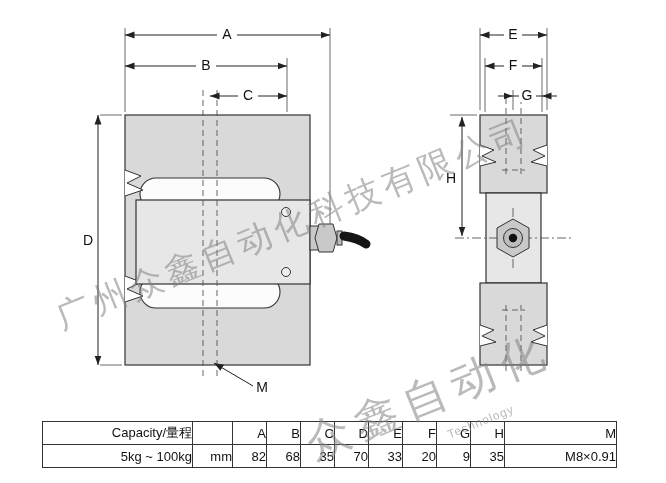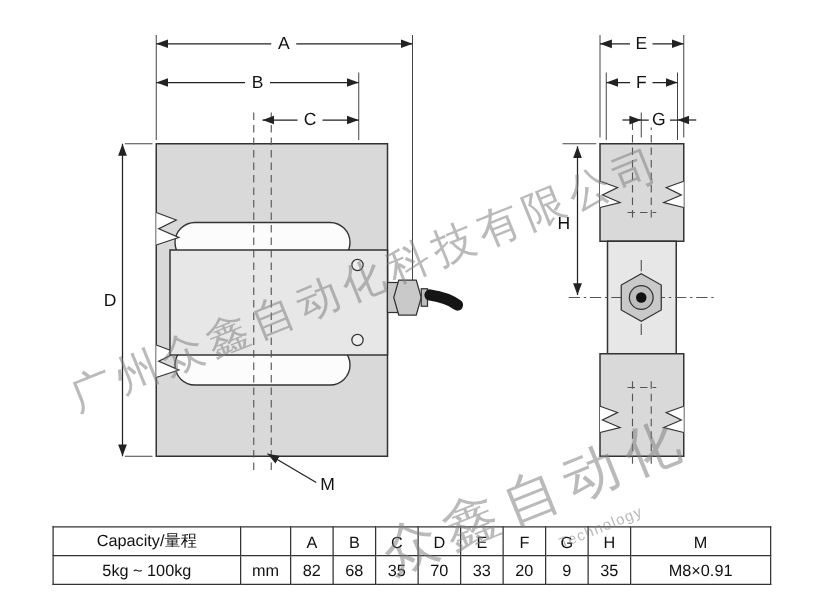--- a/index.html
+++ b/index.html
@@ -19,21 +19,21 @@
   .extline{stroke:#444;stroke-width:0.8;fill:none;}
   .dash{stroke:#555;stroke-width:0.9;fill:none;stroke-dasharray:6 4;}
   .cline{stroke:#555;stroke-width:0.9;fill:none;stroke-dasharray:9 3 2 3;}
   .dim{font-size:14px;fill:#111;text-anchor:middle;font-family:"Liberation Sans",sans-serif;}
   .labelbg{fill:#fff;stroke:none;}
   .zig{fill:none;stroke:#333;stroke-width:1;}
   .zigbg{fill:#fff;stroke:none;}
 
   
   .dim-table{position:absolute;left:42px;top:421px;border-collapse:collapse;table-layout:fixed;background:#fff;z-index:2;}
-  .dim-table td{border:1px solid #333;text-align:center;font-size:13px;color:#111;height:23px;overflow:hidden;white-space:nowrap;}
+  .dim-table td{border:1px solid #333;text-align:right;font-size:13px;color:#111;height:23px;overflow:hidden;white-space:nowrap;}
 
   
   .wm{position:absolute;color:rgba(130,130,130,0.55);pointer-events:none;white-space:nowrap;z-index:5;}
   .wm-company{left:58px;top:296px;font-size:34px;letter-spacing:5px;transform:rotate(-22deg);transform-origin:0 50%;}
   .wm-brand{left:308px;top:416px;font-size:44px;letter-spacing:8px;transform:rotate(-22deg);transform-origin:0 50%;}
   .wm-tech{left:448px;top:428px;font-size:12px;letter-spacing:1px;transform:rotate(-22deg);transform-origin:0 50%;}
 </style>
 </head>
 <body>
 

